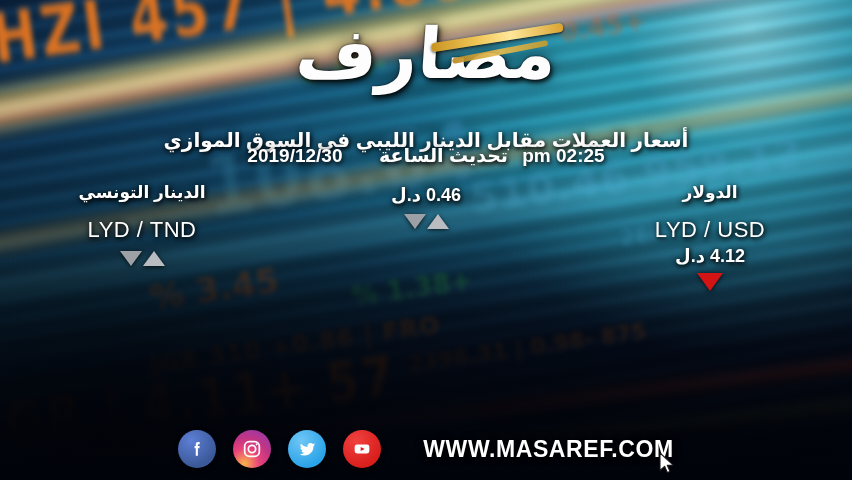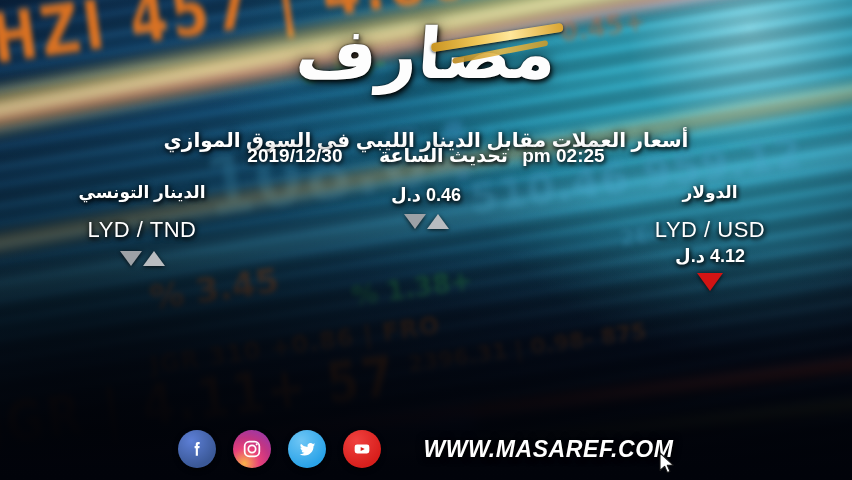--- a/index.html
+++ b/index.html
@@ -235,21 +235,20 @@
     border-right:11px solid transparent;
     border-top:15px solid #9da1a6;
   }
 
   
   .footer{
     position:absolute;left:0;right:0;bottom:0;height:62px;
     display:flex;align-items:center;justify-content:center;
     direction:ltr;
     gap:0;
-    font-style:italic;
   }
   .socials{display:flex;align-items:center;gap:17px;}
   .sico{
     width:38px;height:38px;border-radius:50%;
     display:flex;align-items:center;justify-content:center;
     box-shadow:0 2px 5px rgba(0,0,0,.65);
     position:relative;
   }
   .s-fb{background:radial-gradient(circle at 35% 28%,#5d7fd6,#3b5998 70%);}
   .s-ig{background:radial-gradient(circle at 30% 88%,#f9b24a 0%,#e8417a 35%,#c13584 60%,#8a3ab9 100%);}

